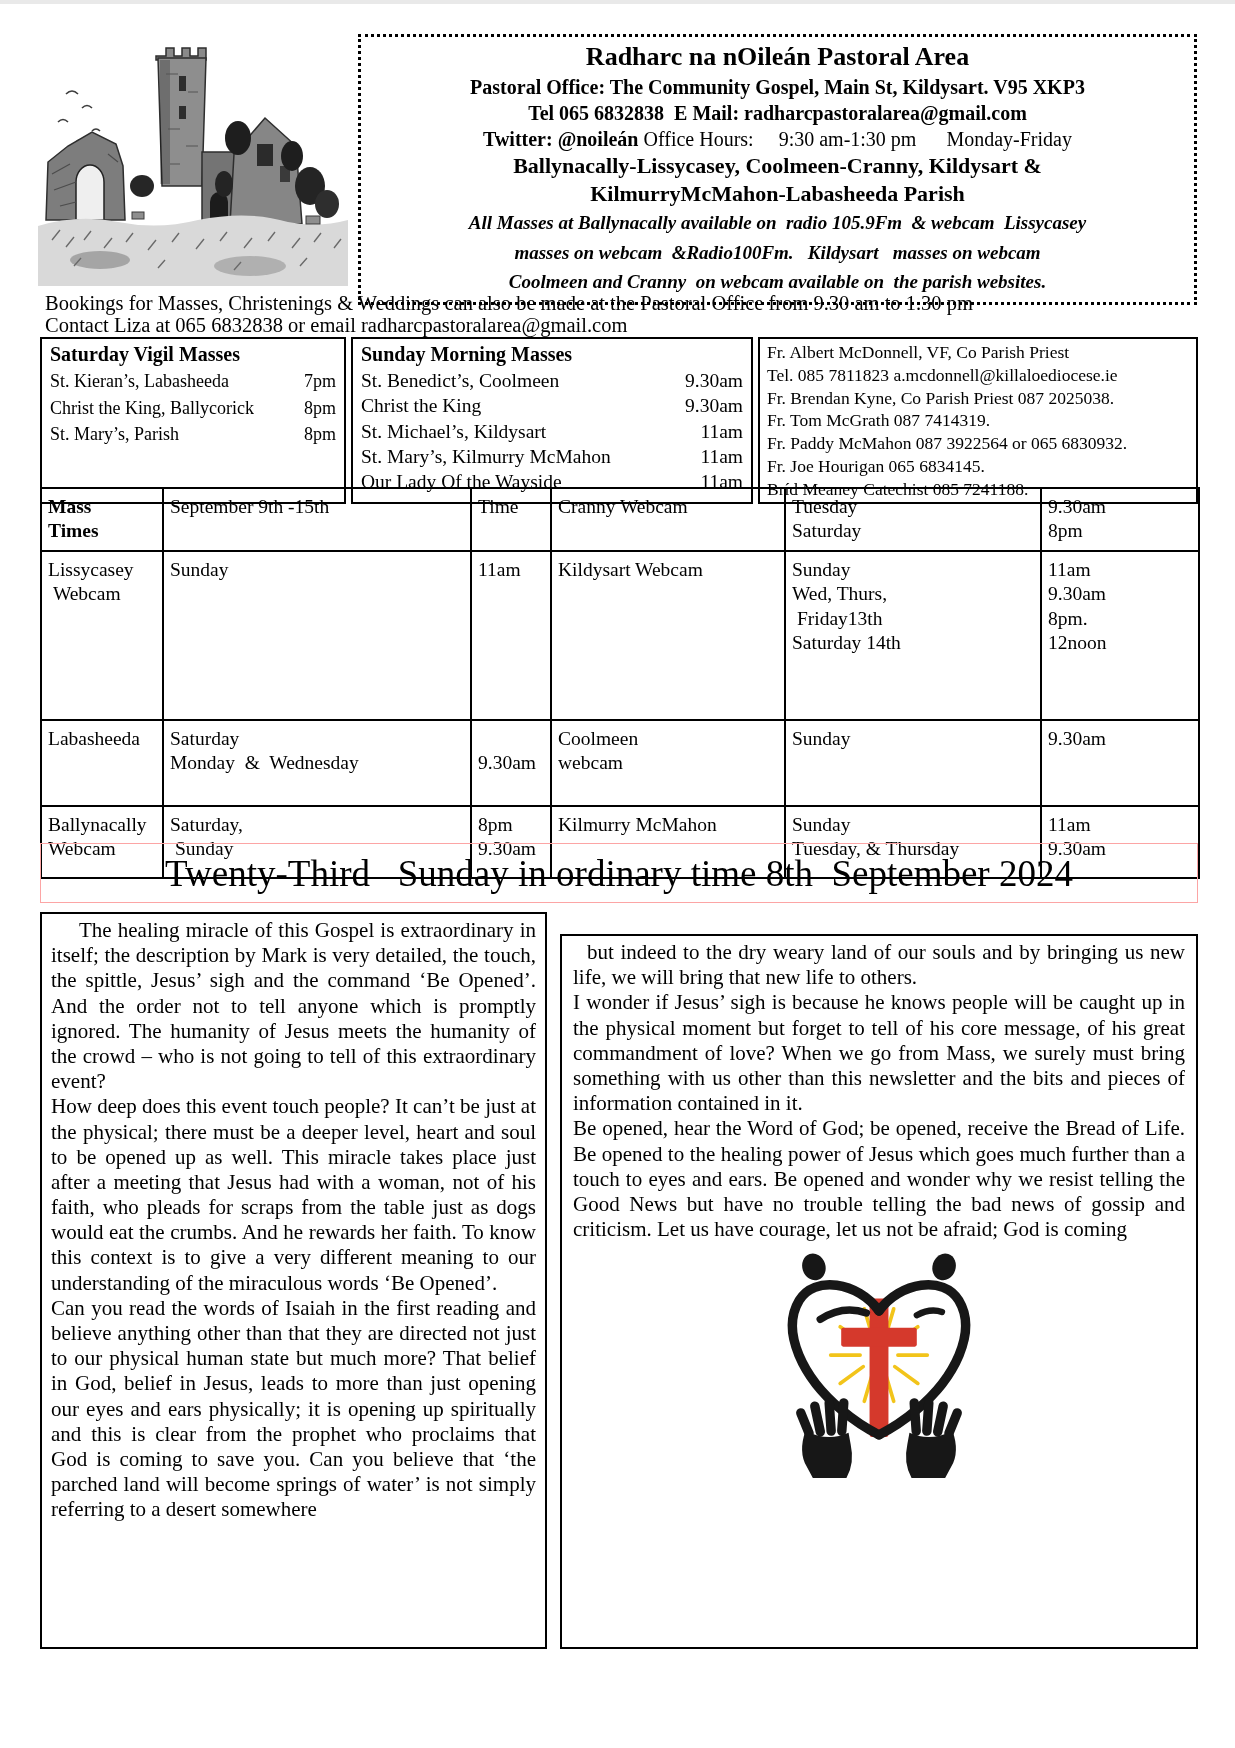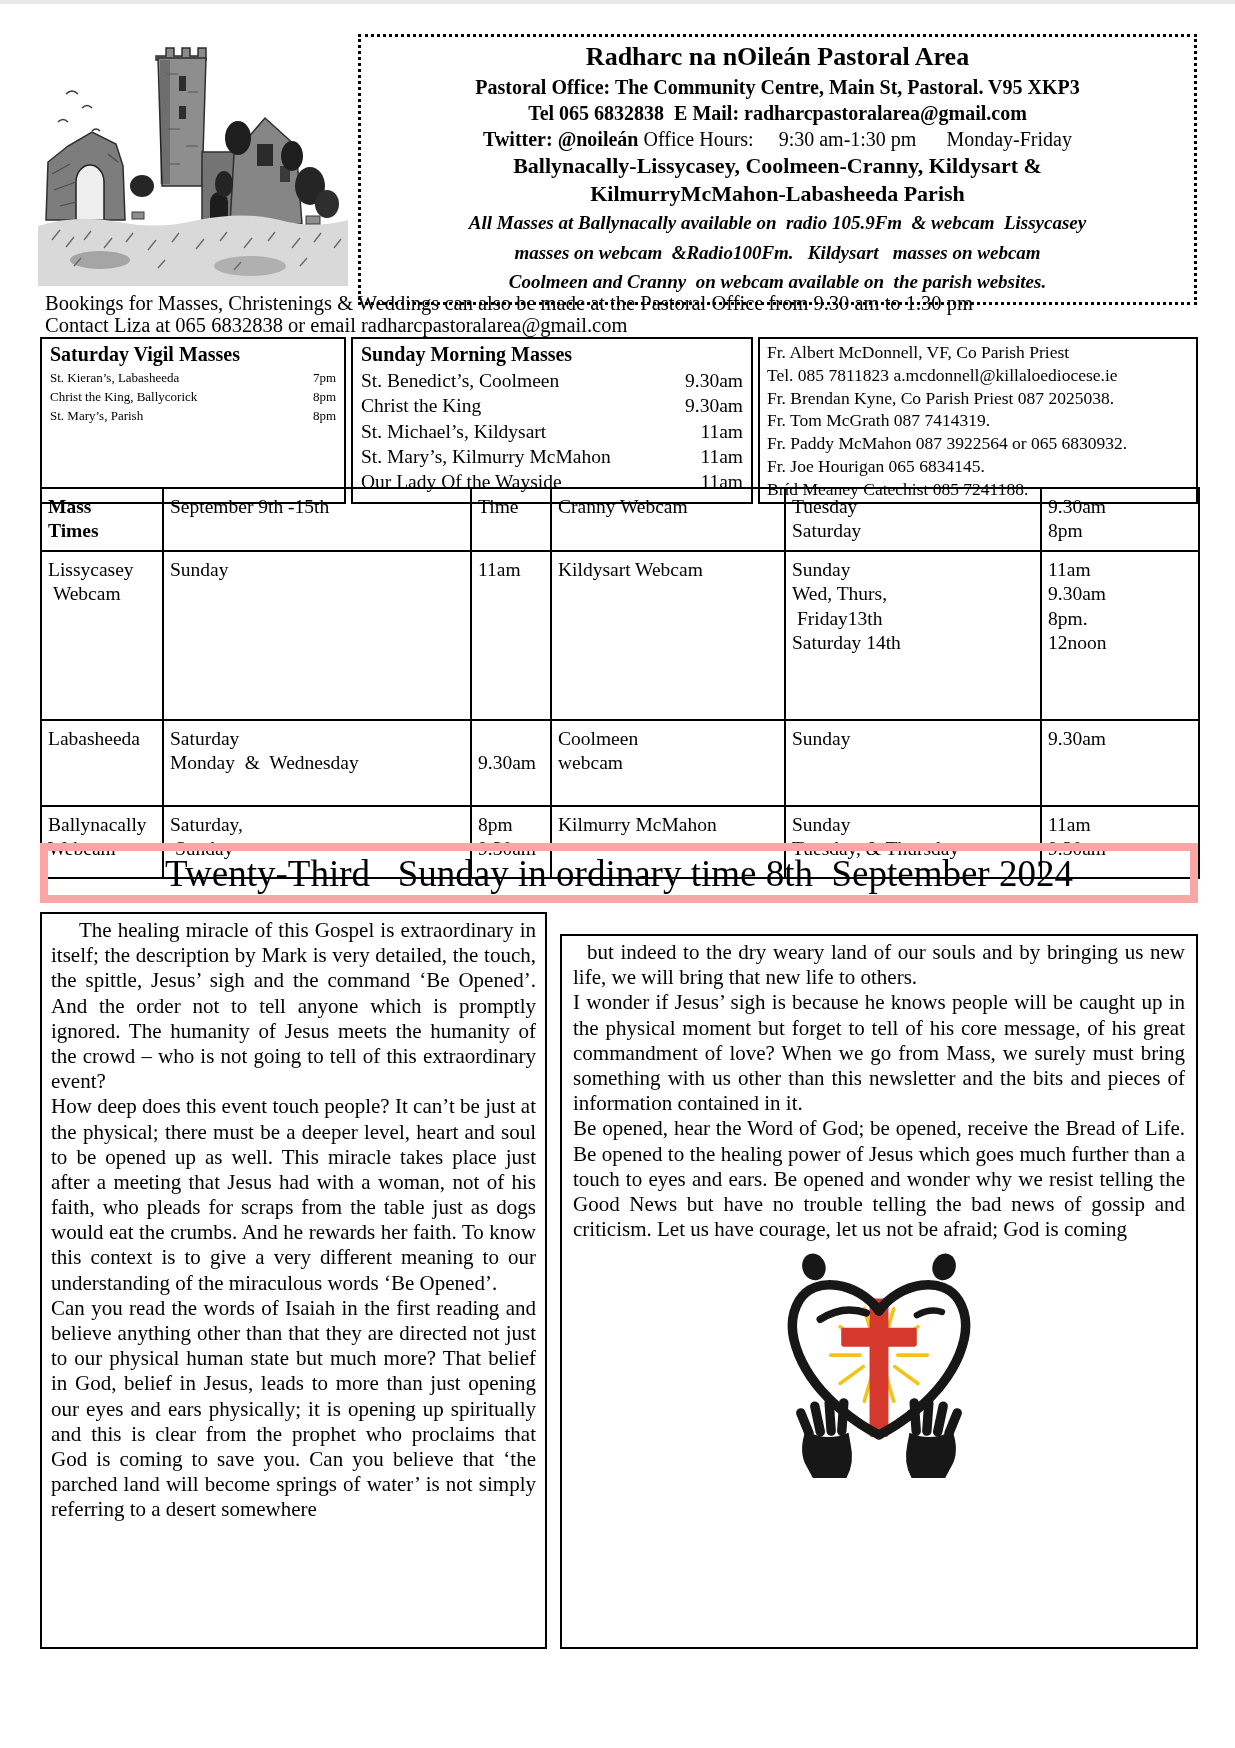--- a/index.html
+++ b/index.html
@@ -20,32 +20,32 @@
   
   .bookings{position:absolute;left:45px;top:288px;right:38px;font-size:20.5px;line-height:1.08;}
 
   
   .boxrow{position:absolute;left:40px;top:333px;right:37px;display:flex;gap:5px;align-items:stretch;}
   .vbox{border:2px solid #000;box-sizing:border-box;padding:2px 8px;}
   .vbox1{width:306px;flex:none;}
   .vbox2{width:402px;flex:none;}
   .vbox3{flex:1;padding:2px 7px;}
   .box-title{font-size:20px;font-weight:bold;line-height:1.35;}
-  .mass-row{display:flex;justify-content:space-between;font-size:13px;line-height:1.48;}
+  .mass-row{display:flex;justify-content:space-between;font-size:18px;line-height:1.48;}
   .mass-row-s{display:flex;justify-content:space-between;font-size:19.5px;line-height:1.3;}
   .clergy-line{font-size:17.5px;line-height:1.3;white-space:nowrap;}
 
   
   .mtable{position:absolute;left:40px;top:483px;border-collapse:collapse;table-layout:fixed;}
   .mtable td{border:2.5px solid #000;vertical-align:top;padding:6px 6px;font-size:19.5px;
              line-height:1.25;white-space:pre-wrap;overflow:hidden;}
   .mtable .b{font-weight:bold;}
 
   
-  .banner{position:absolute;left:40px;top:839px;right:37px;height:60px;border:8px solid #fca5a5;
+  .banner{position:absolute;left:40px;top:839px;right:37px;height:60px;border:1px solid #fca5a5;
           box-sizing:border-box;display:flex;align-items:center;justify-content:center;
           font-size:37px;white-space:pre-wrap;}
 
   
   .cols{position:absolute;left:40px;top:908px;right:37px;display:flex;gap:13px;align-items:flex-end;}
   .col-left{width:507px;flex:none;border:2px solid #000;box-sizing:border-box;height:737px;
             padding:4px 9px;font-size:21px;line-height:1.2;text-align:justify;overflow:hidden;}
   .col-right{flex:1;border:2px solid #000;box-sizing:border-box;height:715px;margin-top:17px;
              padding:4px 11px;font-size:21px;line-height:1.2;text-align:justify;overflow:hidden;}
   .cols p{margin:0;}
@@ -95,21 +95,21 @@
       <ellipse cx="212" cy="232" rx="36" ry="10" fill="#b0b0b0"></ellipse>
       <path d="M14,206 l8,-10 M28,213 l8,-10 M46,206 l7,-9 M66,214 l8,-10 M88,208 l7,-9 M110,216 l8,-10
                M134,208 l7,-9 M158,215 l8,-10 M182,207 l7,-9 M206,214 l8,-10 M230,207 l7,-9 M254,214 l8,-10
                M276,208 l7,-9 M296,214 l7,-9 M36,232 l7,-8 M120,234 l7,-8 M196,236 l7,-8 M262,232 l7,-8" stroke="#6a6a6a" stroke-width="1.4" fill="none"></path>
       <rect x="94" y="178" width="12" height="7" fill="#8e8e8e" stroke="#3a3a3a" stroke-width="1"></rect>
       <rect x="268" y="182" width="14" height="8" fill="#8e8e8e" stroke="#3a3a3a" stroke-width="1"></rect>
     </svg>
 
     <div class="header-box">
       <div class="h-title">Radharc na nOileán Pastoral Area</div>
-      <div class="h-line">Pastoral Office: The Community Centre, Main St, Pastoral. V95 XKP3</div>
+      <div class="h-line">Pastoral Office: The Community Gospel, Main St, Kildysart. V95 XKP3</div>
       <div class="h-line">Tel 065 6832838  E Mail: radharcpastoralarea@gmail.com</div>
       <div class="h-twitter"><b>Twitter: @noileán</b><span> Office Hours:     9:30 am-1:30 pm      Monday-Friday</span></div>
       <div class="h-parish">Ballynacally-Lissycasey, Coolmeen-Cranny, Kildysart &amp;</div>
       <div class="h-parish">KilmurryMcMahon-Labasheeda Parish</div>
       <div class="h-italic">All Masses at Ballynacally available on  radio 105.9Fm  &amp; webcam  Lissycasey</div>
       <div class="h-italic">masses on webcam  &amp;Radio100Fm.   Kildysart   masses on webcam</div>
       <div class="h-italic">Coolmeen and Cranny  on webcam available on  the parish websites.</div>
     </div>
   </div>
 

